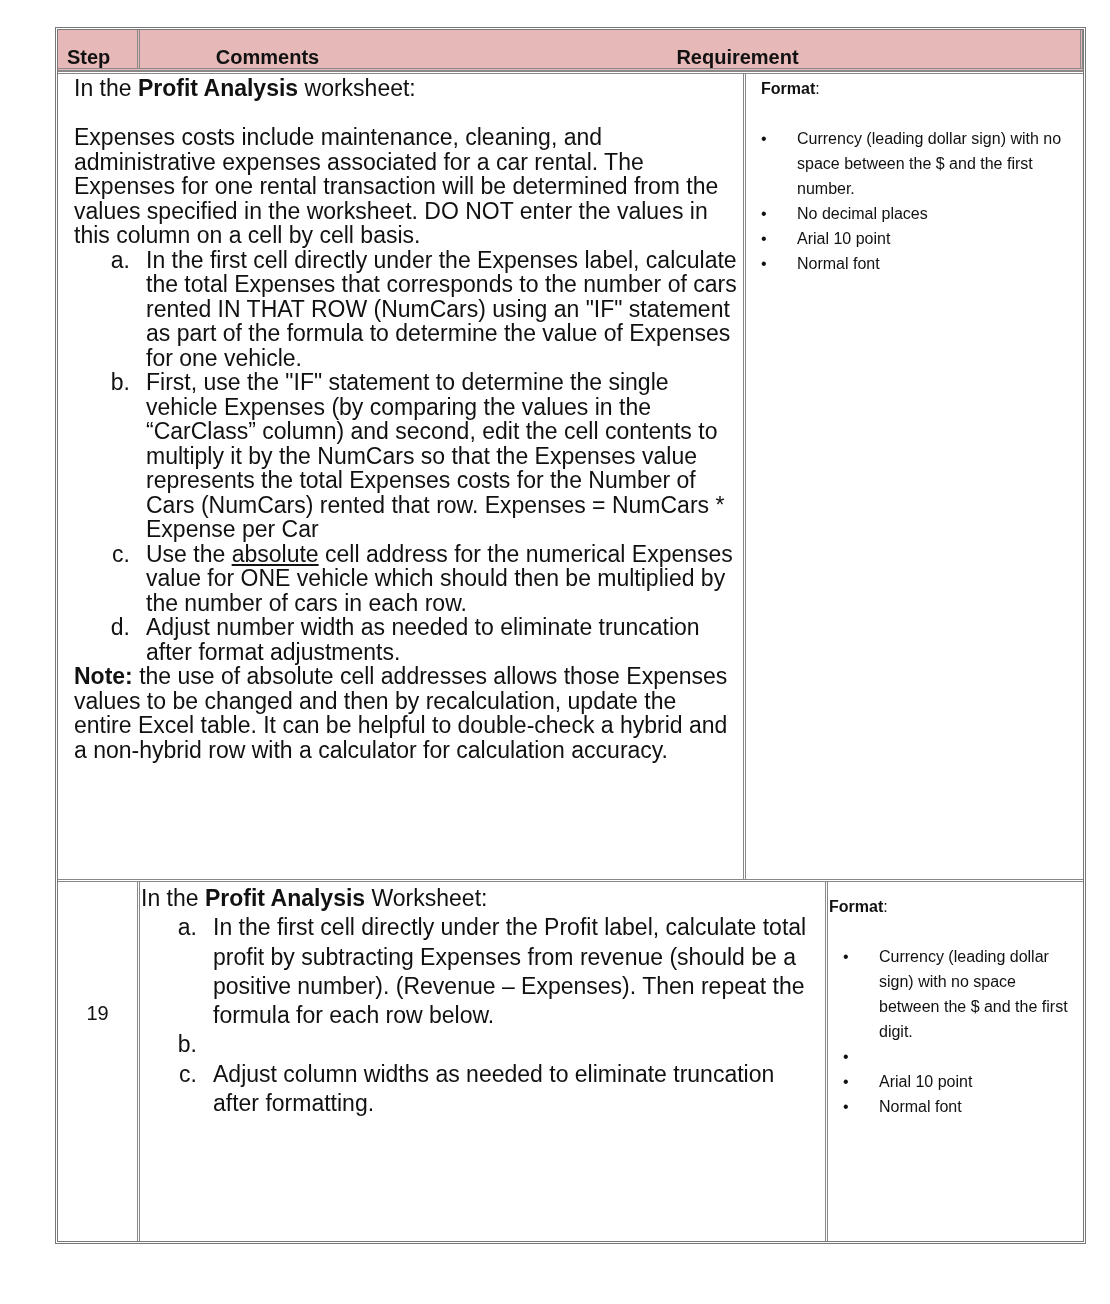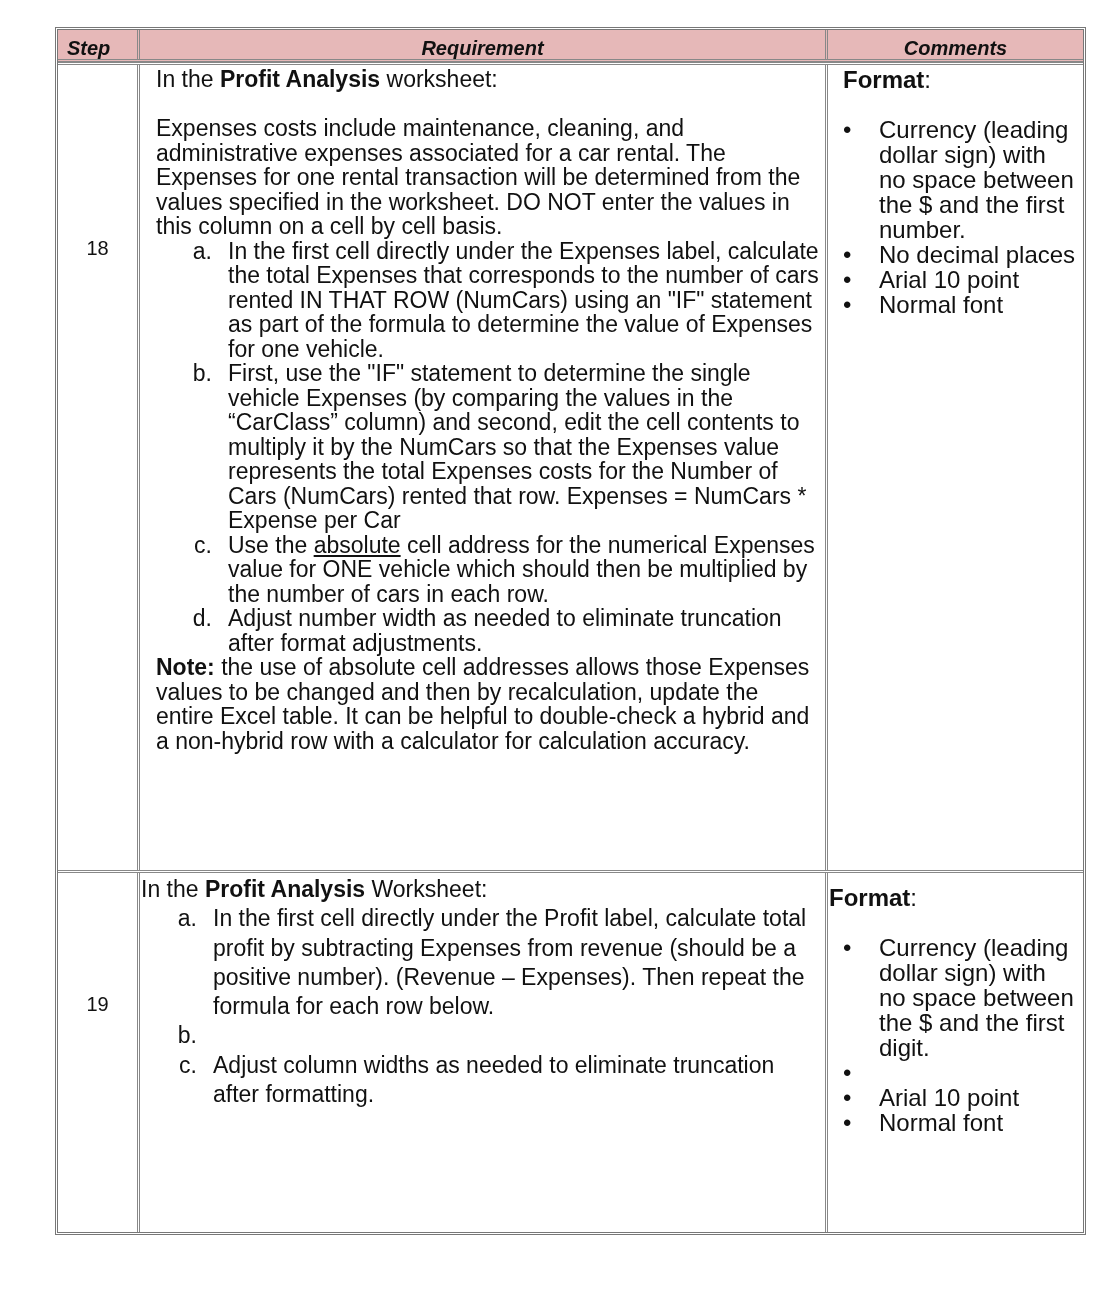--- a/index.html
+++ b/index.html
@@ -8,61 +8,60 @@
     position: absolute; left: 55px; top: 27px; width: 1031px;
     border: 3px double #777;
     box-sizing: border-box;
   }
   .row { display: flex; box-sizing: border-box; }
   .row + .row { border-top: 3px double #888; }
   .cell { box-sizing: border-box; }
   .c-step { width: 82px; border-right: 3px double #888; }
   .c-req { width: 688px; border-right: 3px double #888; }
   .c-com { flex: 1; }
-  .hdr { background: #e6b8b8; height: 32px; border-bottom: 3px double #888; font-style: italic; }
+  .hdr { background: #e6b8b8; height: 41px; border-bottom: 3px double #888; }
   .hdr .cell { display: flex; align-items: flex-end; justify-content: center; font-weight: bold; font-size: 20px; padding-bottom: 0px; line-height: 22px; }
   .hdr .c-step { justify-content: flex-start; padding-left: 9px; }
   .row18 { height: 808px; }
   .row19 { height: 362px; }
   .stepnum { font-size: 20px; display: flex; align-items: center; justify-content: center; }
   .row18 .stepnum { align-items: flex-start; padding-top: 172px; }
   .row19 .stepnum { align-items: flex-start; padding-top: 120px; text-align: right; }
   .txt { font-size: 23px; line-height: 24.5px; }
   .row18 .c-req { padding: 2px 4px 0 16px; }
   .row19 .c-req { padding: 2px 4px 0 1px; }
   .row19 .txt { line-height: 29.3px; }
   .gap { height: 24.5px; }
   .list { margin: 0; padding: 0; list-style: none; }
   .list li { display: flex; }
   .list .mk { width: 72px; text-align: right; padding-right: 16px; box-sizing: border-box; flex-shrink: 0; }
   .row19 .list .mk { width: 72px; }
   .u { text-decoration: underline; margin-top: 40px; }
   .b { font-weight: bold; }
-  .com { font-size: 24px; line-height: 25px; }
+  .com { font-size: 16px; line-height: 25px; }
   .row18 .c-com { padding: 2px 4px 0 15px; }
   .row19 .c-com { padding: 12px 4px 0 1px; }
   .blist { margin: 0; padding: 0; list-style: none; }
   .blist li { display: flex; }
   .blist .dot { width: 36px; padding-left: 0px; flex-shrink: 0; }
   .row19 .blist .dot { padding-left: 14px; width: 50px; box-sizing: border-box; }
   .row18 .blist .dot { width: 36px; }
 </style>
 </head>
 <body>
 
 <div class="tbl">
 
   <div class="row hdr">
     <div class="cell c-step">Step</div>
+    <div class="cell c-com">Comments</div>
     <div class="cell c-req">Requirement</div>
-    <div class="cell c-com">Comments</div>
   </div>
 
   <div class="row row18">
-    <div class="cell c-step stepnum">18</div>
     <div class="cell c-req txt">
       <div><span>In the </span><span class="b">Profit Analysis</span><span> worksheet:</span></div>
       <div class="gap"></div>
       <div>Expenses costs include maintenance, cleaning, and administrative expenses associated for a car rental. The Expenses for one rental transaction will be determined from the values specified in the worksheet. DO NOT enter the values in this column on a cell by cell basis.</div>
       <ul class="list">
         <li>
             <span class="mk">a.</span>
             <span>In the first cell directly under the Expenses label, calculate the total Expenses that corresponds to the number of cars rented IN THAT ROW (NumCars) using an "IF" statement as part of the formula to determine the value of Expenses for one vehicle.</span>
           </li>
         <li>

